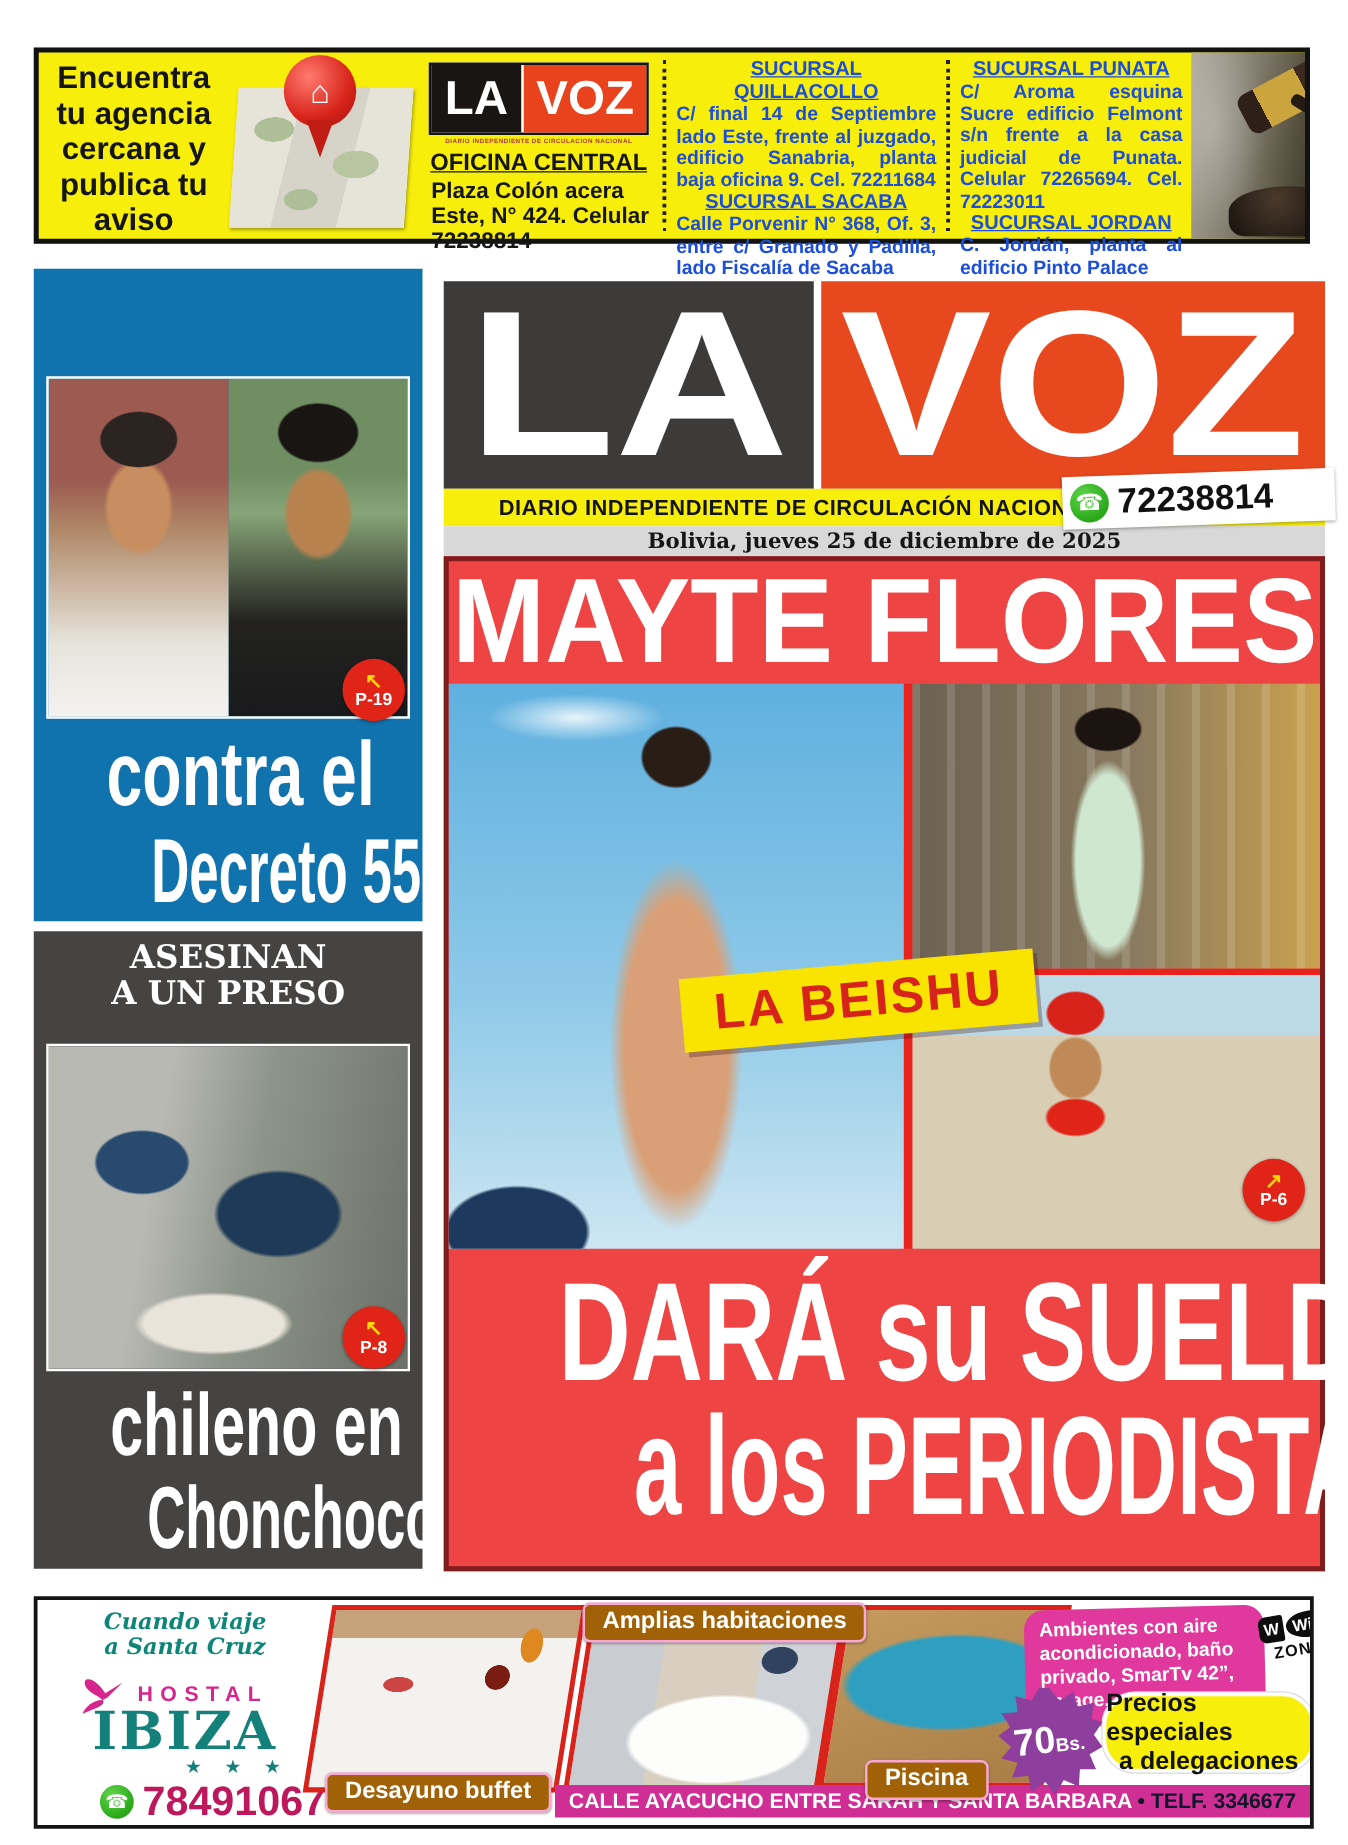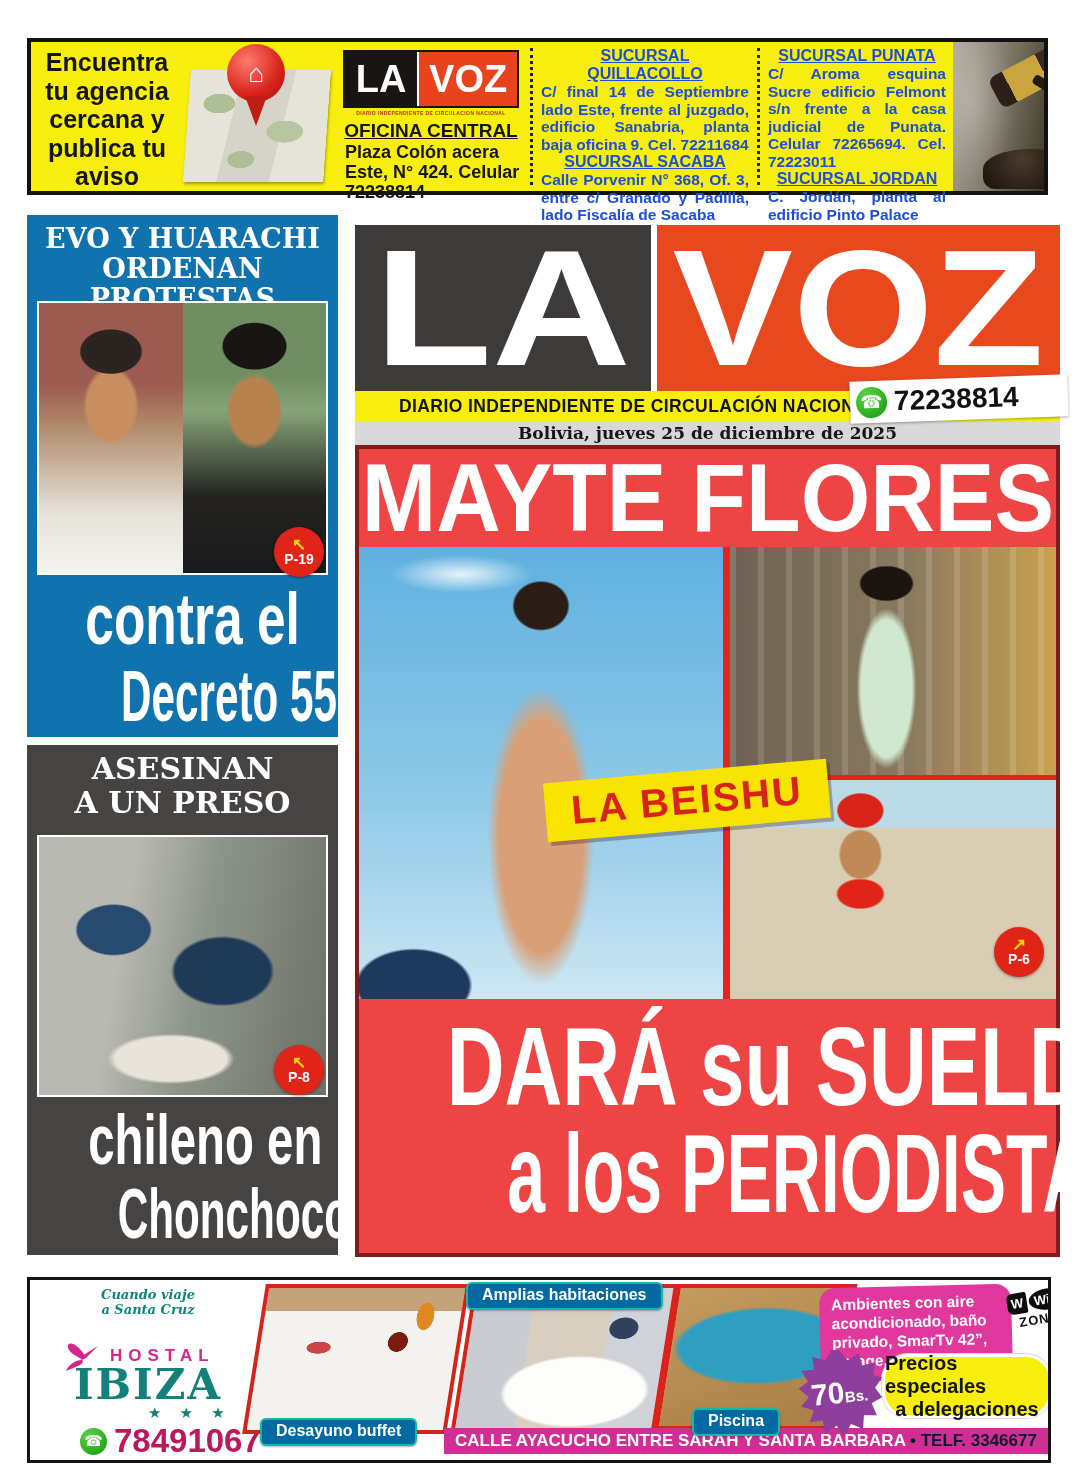--- a/index.html
+++ b/index.html
@@ -42,21 +42,21 @@
     background:linear-gradient(90deg,#2e2018 0 22%,#caa43c 22% 72%,#3a2a20 72%);transform:rotate(-28deg);}
   .gavel-handle{position:absolute;left:76px;top:48px;width:64px;height:10px;background:#241a12;transform:rotate(32deg);border-radius:4px;}
   .gavel-base{position:absolute;left:30px;bottom:2px;width:96px;height:40px;border-radius:50% 50% 12px 12px;background:radial-gradient(circle at 40% 25%,#4a3a2c,#17120c 75%);}
 
   
   .story{left:27px;width:311px;position:absolute;}
   #story1{top:215px;height:522px;background:#1173ae;}
   #story2{top:745px;height:510px;background:#464442;}
   .kicker{color:#fff;font-family:"DejaVu Serif","Liberation Serif",serif;font-weight:bold;text-align:center;line-height:1.12;padding-top:9px;}
   #story1 .kicker{font-size:27px;}
-  #story2 .kicker{font-size:30px;padding-top:7px;}
+  #story2 .kicker{font-size:26px;padding-top:7px;}
   .story-photo{position:absolute;left:10px;right:10px;border:2px solid #fff;overflow:hidden;display:flex;}
   #story1 .story-photo{top:86px;height:270px;}
   #story2 .story-photo{top:90px;height:258px;}
   .ph-evo{flex:1;background:
       radial-gradient(50px 36px at 50% 18%,#2b2420 0 60%,transparent 63%),
       radial-gradient(40px 56px at 50% 38%,#c98e5f 0 60%,transparent 70%),
       linear-gradient(180deg,#9c5a50 0 30%,#b08968 45%,#e6e3da 78%,#f4f3f0);}
   .ph-huarachi{flex:1;background:
       radial-gradient(52px 38px at 50% 16%,#181512 0 60%,transparent 63%),
       radial-gradient(40px 54px at 50% 40%,#b8824f 0 60%,transparent 70%),
@@ -107,42 +107,42 @@
       radial-gradient(40px 30px at 40% 14%,#d8231a 0 55%,transparent 60%),
       radial-gradient(34px 40px at 40% 34%,#c08a58 0 58%,transparent 64%),
       radial-gradient(38px 24px at 40% 52%,#e02418 0 58%,transparent 65%),
       linear-gradient(180deg,#bcd9e6 0 22%,#d9cdb4 22% 100%);}
   .labeishu{position:absolute;left:186px;top:322px;transform:rotate(-5deg);background:#f8e400;color:#d8231a;font-weight:bold;font-size:40px;padding:7px 26px;letter-spacing:2px;box-shadow:3px 4px 0 rgba(60,10,10,.3);z-index:5;white-space:nowrap;}
   .badge-p6{right:12px;bottom:22px;top:auto;position:absolute;}
   .main-headline{position:absolute;left:0;right:0;top:564px;text-align:center;color:#fff;font-weight:bold;font-size:100px;line-height:107px;z-index:3;}
 
   
   #bottom-ad{left:27px;top:1277px;width:1018px;height:180px;background:#fff;border:3px solid #141414;overflow:hidden;}
-  .ad-script{position:absolute;left:18px;top:8px;width:200px;text-align:center;color:#0d8678;font-family:"DejaVu Serif","Liberation Serif",serif;font-style:italic;font-weight:bold;font-size:13px;line-height:1.12;}
+  .ad-script{position:absolute;left:18px;top:8px;width:200px;text-align:center;color:#0d8678;font-family:"DejaVu Serif","Liberation Serif",serif;font-style:italic;font-weight:bold;font-size:18px;line-height:1.12;}
   .bird{position:absolute;left:34px;top:58px;}
   .brand-top{position:absolute;left:80px;top:66px;color:#d6258c;font-weight:bold;font-size:17px;letter-spacing:6px;}
   .brand{position:absolute;left:18px;top:80px;width:200px;text-align:center;color:#14807a;font-family:"DejaVu Serif","Liberation Serif",serif;font-weight:bold;font-size:42px;letter-spacing:2px;}
   .stars{position:absolute;left:118px;top:124px;color:#14807a;font-size:15px;letter-spacing:7px;}
   .ad-phone{position:absolute;left:50px;top:142px;display:flex;align-items:center;gap:7px;}
   .ad-phone .wa-ico{width:27px;height:27px;font-size:15px;}
   .ad-phone .num{font-weight:bold;font-size:33px;color:#be185d;}
   .ad-photo{position:absolute;border:4px solid #d8231a;overflow:hidden;transform:skewX(-9deg);background:#eee;}
   .ph-breakfast{left:224px;top:4px;width:196px;height:142px;background:
       radial-gradient(16px 16px at 70% 38%,#7a1d10 0 60%,transparent 63%),
       radial-gradient(14px 22px at 82% 20%,#e08820 0 60%,transparent 64%),
       radial-gradient(20px 10px at 30% 42%,#cc4444 0 58%,transparent 62%),
       linear-gradient(180deg,#c5a27a 0 16%,#f4f2ee 16% 100%);}
   .ph-bedroom{left:432px;top:4px;width:196px;height:144px;background:
       radial-gradient(120px 58px at 58% 72%,#fdfdfb 0 58%,transparent 62%),
       radial-gradient(24px 18px at 78% 28%,#31425e 0 58%,transparent 62%),
       linear-gradient(90deg,#c9cdd2 0 30%,#d9cfc0 30% 70%,#cfd3d8 70%);}
   .ph-pool{left:636px;top:4px;width:172px;height:138px;background:
       radial-gradient(140px 62px at 52% 42%,#2e9fc0 0 58%,transparent 63%),
       linear-gradient(160deg,#c59a5e,#a97e46);}
-  .ad-label{position:absolute;background:#0369a1;color:#fff;font-weight:bold;font-size:16px;padding:2px 14px 4px;border-radius:6px;border:2px solid #14b8a6;box-shadow:0 1px 2px rgba(0,0,0,.3);z-index:5;white-space:nowrap;}
+  .ad-label{position:absolute;background:#a16207;color:#fff;font-weight:bold;font-size:19px;padding:2px 14px 4px;border-radius:6px;border:2px solid #f9a8d4;box-shadow:0 1px 2px rgba(0,0,0,.3);z-index:5;white-space:nowrap;}
   .lbl-rooms{left:436px;top:2px;}
   .lbl-breakfast{left:230px;top:138px;}
   .lbl-pool{left:662px;top:128px;}
   .ad-bubble{position:absolute;left:790px;top:6px;width:192px;height:94px;background:#e0389d;border-radius:16px;transform:rotate(-1.5deg);color:#fff;font-weight:bold;font-size:15.5px;line-height:1.22;padding:8px 12px;box-sizing:border-box;}
   .ad-wifi{position:absolute;left:978px;top:10px;transform:rotate(-9deg);text-align:center;color:#0d0d0d;}
   .wifi-mark{display:flex;gap:2px;justify-content:center;}
   .wifi-wi{background:#0d0d0d;color:#fff;font-weight:bold;font-size:13px;padding:3px 4px;border-radius:6px 2px 2px 6px;}
   .wifi-fi{background:#0d0d0d;color:#fff;font-weight:bold;font-size:13px;padding:3px 5px;border-radius:50%;}
   .wifi-zona{font-weight:bold;font-size:13px;letter-spacing:1px;margin-top:1px;}
   .ad-burst{position:absolute;left:766px;top:70px;width:86px;height:86px;background:#8e3f9e;display:flex;align-items:center;justify-content:center;color:#fff;font-weight:bold;z-index:4;
@@ -195,24 +195,20 @@
       <span>C. Jordán, planta al edificio Pinto Palace</span>
     </div>
     <div class="banner-gavel">
       <div class="gavel-head"></div>
       <div class="gavel-handle"></div>
       <div class="gavel-base"></div>
     </div>
   </div>
 
   <div id="story1" class="story">
-    <div class="kicker">
-      <div>EVO Y HUARACHI</div>
-      <div>ORDENAN PROTESTAS</div>
-    </div>
     <div class="story-photo">
       <div class="ph-evo"></div>
       <div class="ph-huarachi"></div>
     </div>
     <div class="pbadge">
       <span class="arr">↖</span>
       <span class="pnum">P-19</span>
     </div>
     <div class="story-headline">
       <div><span class="cx" style="--sx:.78;--sy:1.1">contra el</span></div>

